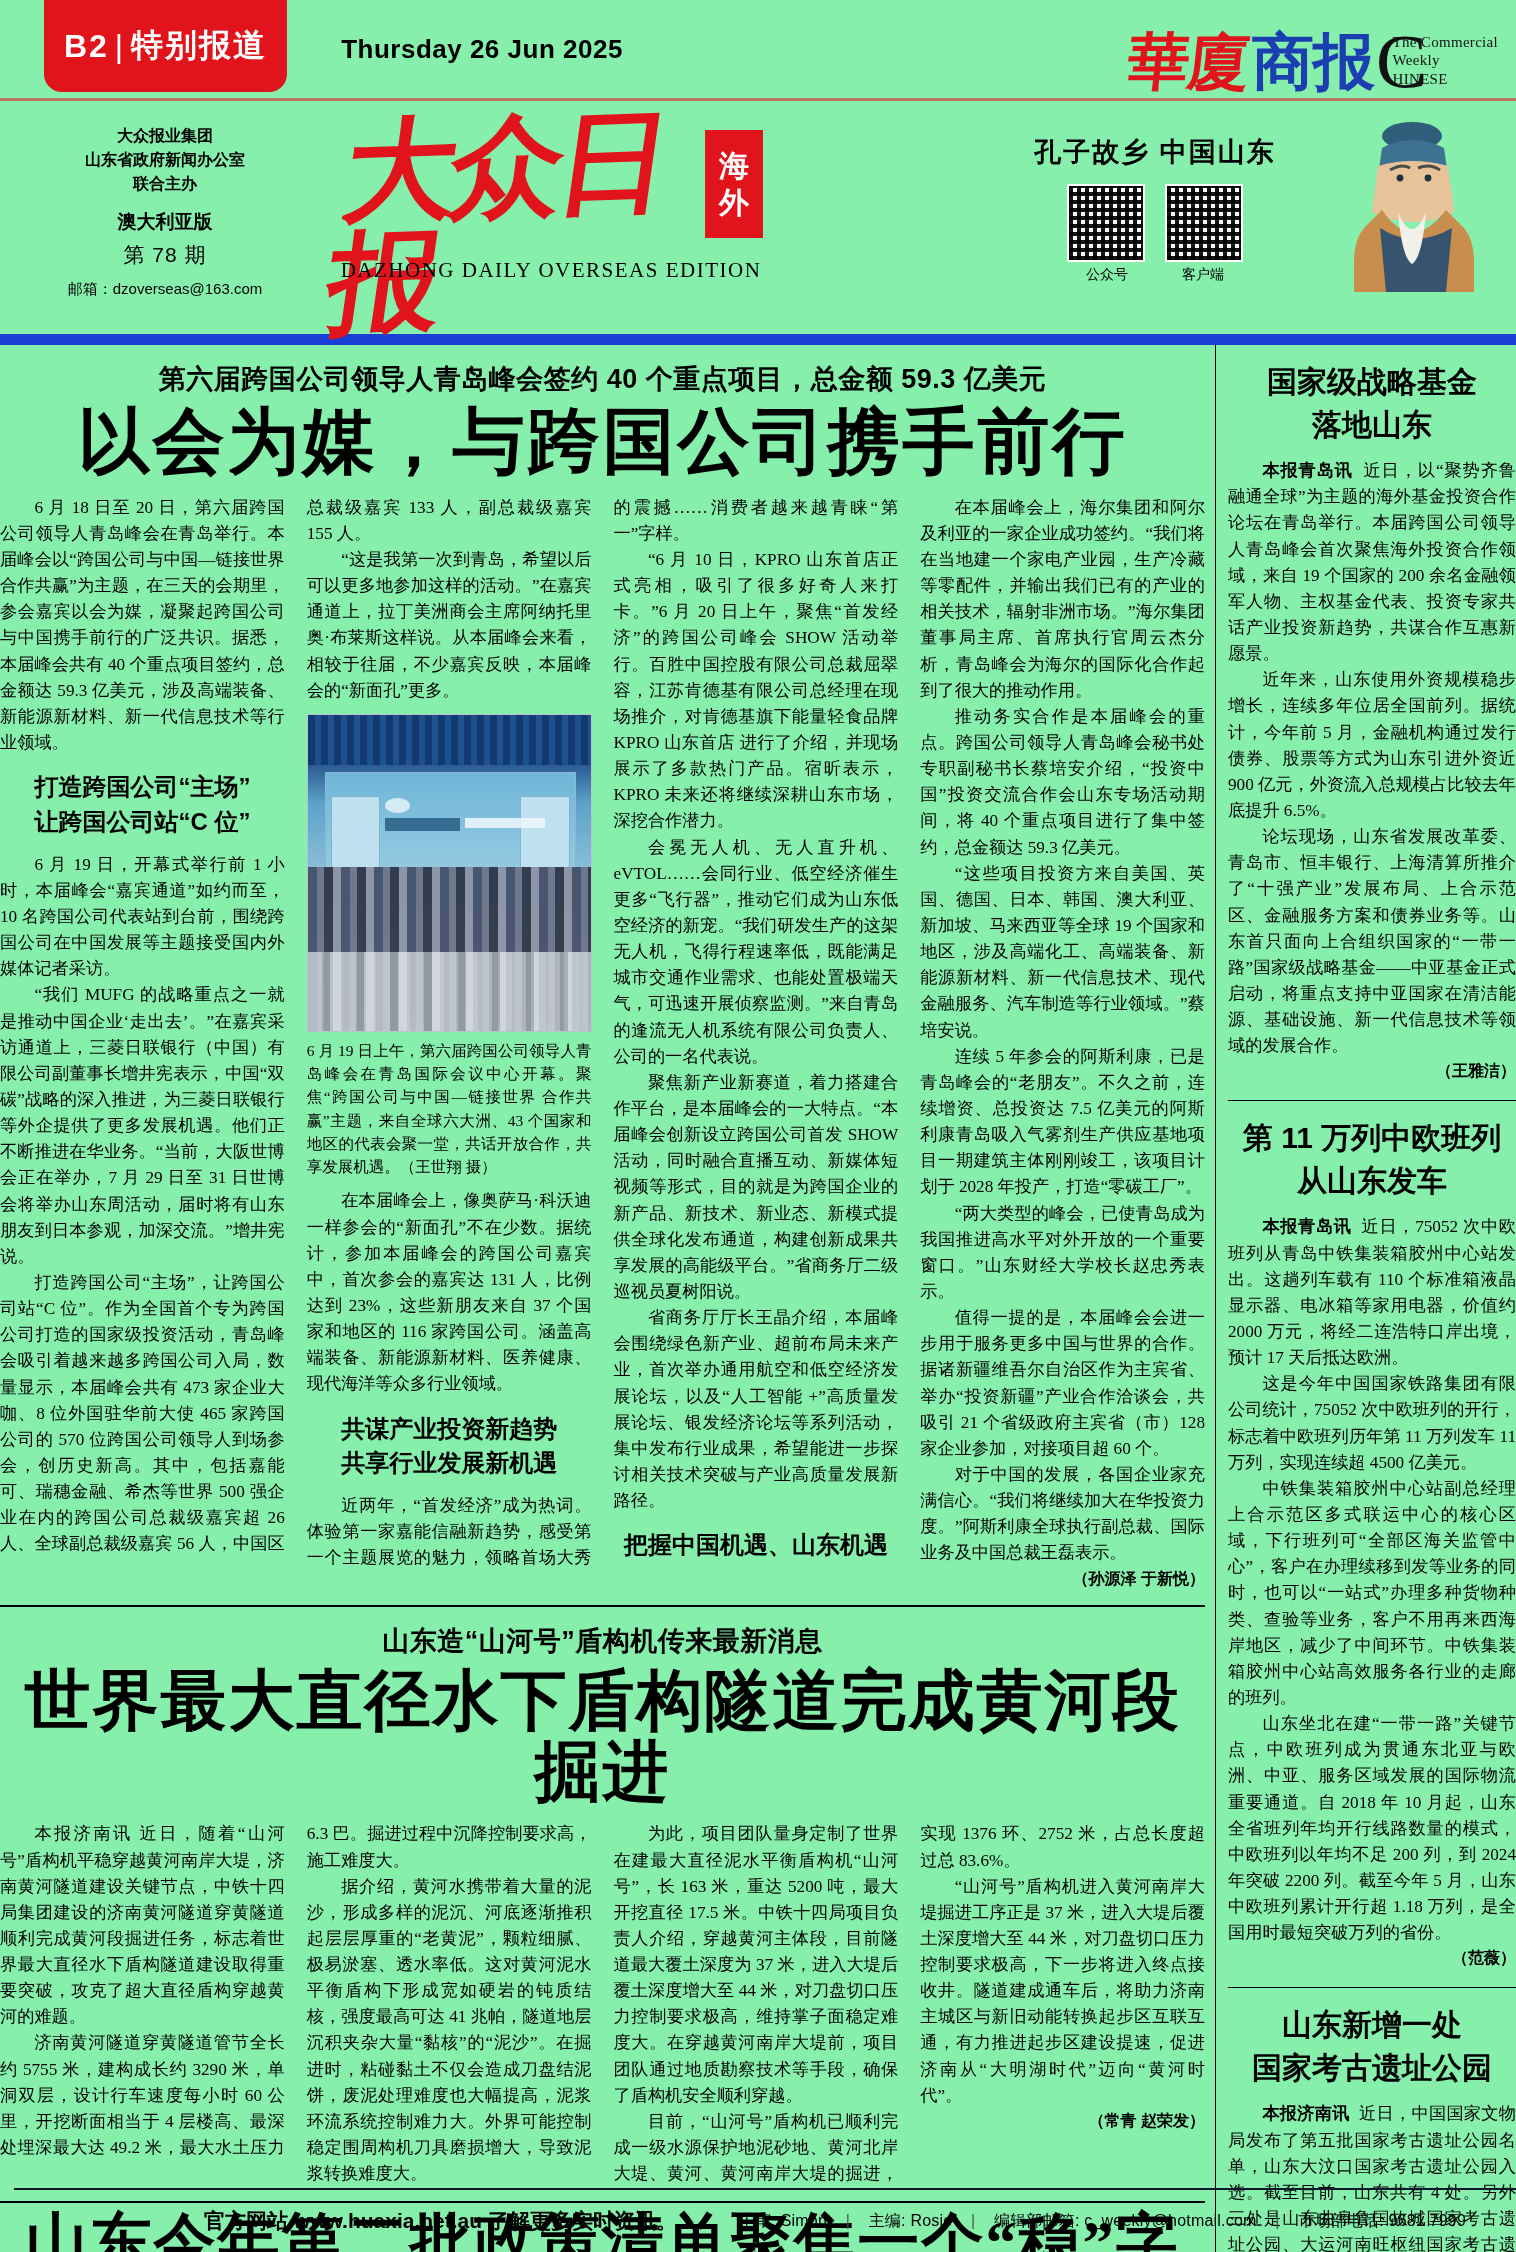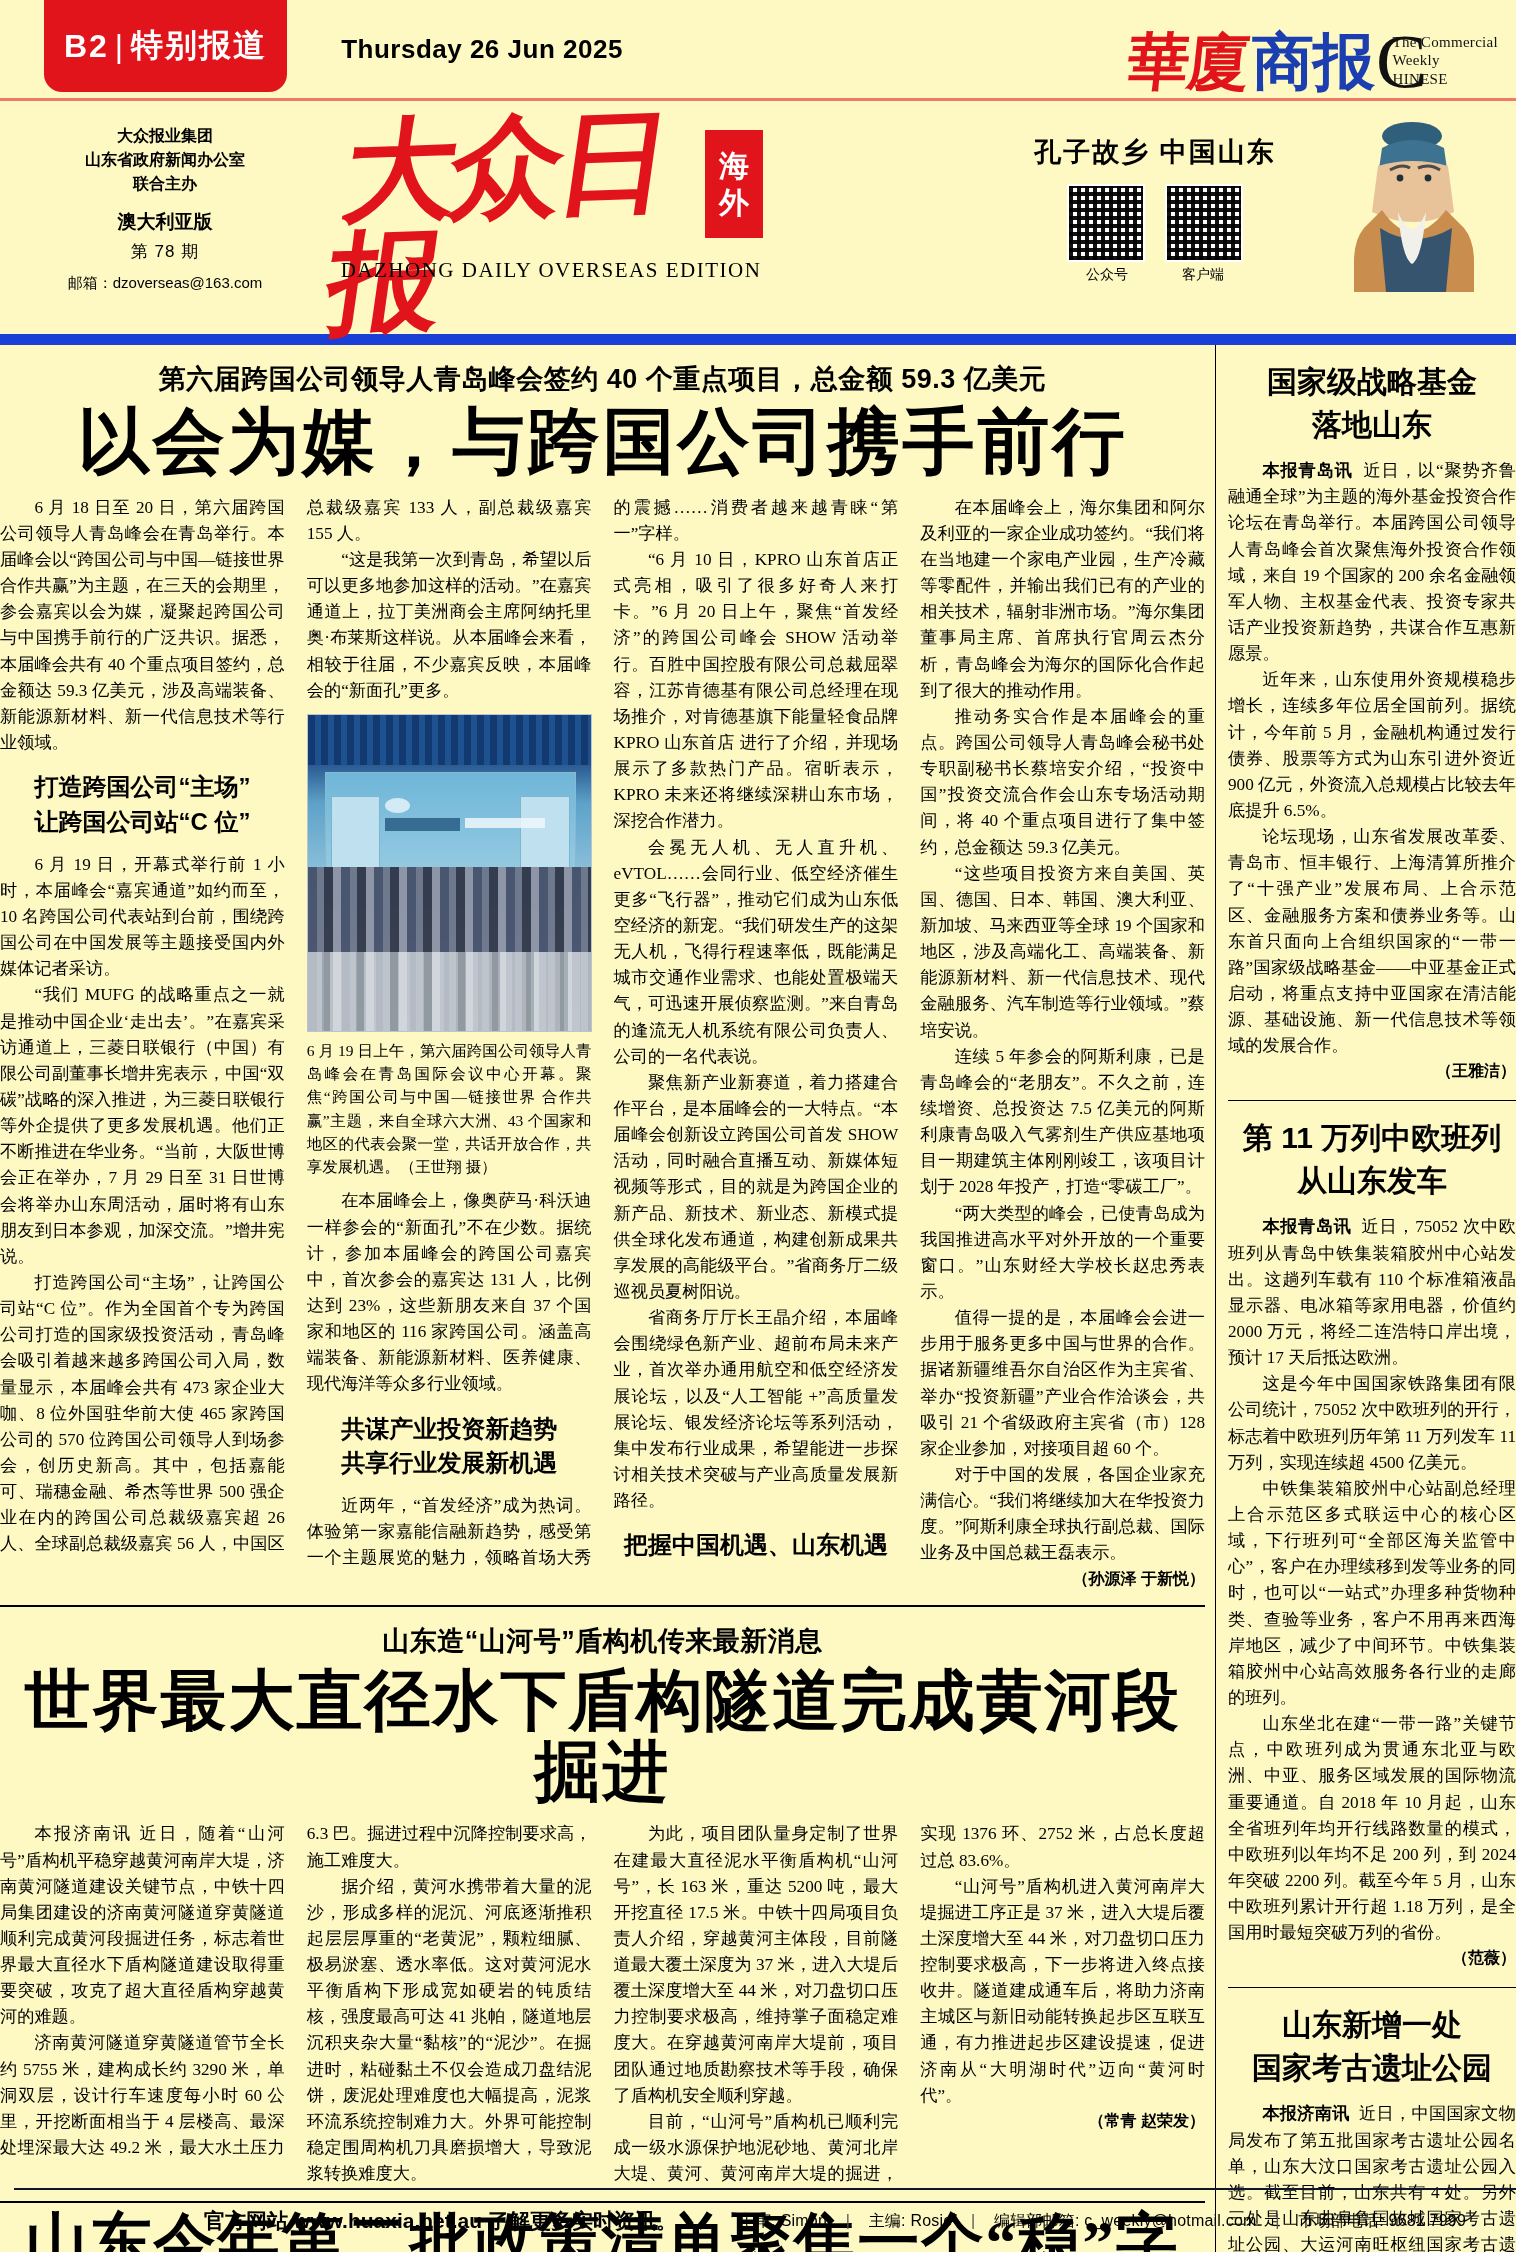--- a/index.html
+++ b/index.html
@@ -1,17 +1,17 @@
 <!DOCTYPE html>
 <html><head>
 <meta charset="utf-8">
 <style>
   html,body{margin:0;padding:0;background:#fff;}
   body{width:1516px;height:2252px;font-family:"Liberation Serif","DejaVu Serif",serif;color:#000;position:relative;overflow:hidden;}
-  .page{width:1516px;height:2252px;position:relative;background:#fef9c3;}
+  .page{width:1516px;height:2252px;position:relative;background:#86efac;}
 
   
   .topbar{position:relative;height:112px;}
   .sectiontag{position:absolute;left:44px;top:0;width:243px;height:92px;background:#e1141b;
     border-bottom-left-radius:18px;border-bottom-right-radius:18px;
     display:flex;align-items:center;justify-content:center;color:#fff;
     font-family:"Liberation Sans","DejaVu Sans",sans-serif;font-weight:bold;font-size:32px;letter-spacing:2px;}
   .sectiontag .sep{margin:0 6px;font-weight:400;}
   .topdate{position:absolute;left:272px;top:34px;width:420px;text-align:center;
     font-family:"Liberation Sans","DejaVu Sans",sans-serif;font-size:26px;font-weight:bold;letter-spacing:.5px;}
@@ -24,21 +24,21 @@
   .brand .en{display:flex;flex-direction:column;justify-content:flex-end;margin-left:-34px;margin-bottom:4px;
      font-family:"Liberation Serif",serif;font-size:15px;line-height:1.22;letter-spacing:.3px;color:#111;}
   .topline{position:absolute;left:0;right:0;top:98px;height:3px;background:#e1141b;opacity:.55;}
 
   
   .masthead{position:relative;height:218px;}
   .mh-left{position:absolute;left:0;top:12px;width:330px;text-align:center;
     font-family:"Liberation Sans","DejaVu Sans",sans-serif;}
   .mh-left .l1{font-weight:bold;font-size:16px;line-height:1.5;}
   .mh-left .l2{font-weight:bold;font-size:19px;line-height:1.5;margin-top:12px;}
-  .mh-left .l3{font-size:17px;line-height:1.5;margin-top:2px;letter-spacing:1px;}
+  .mh-left .l3{font-size:21px;line-height:1.5;margin-top:2px;letter-spacing:1px;}
   .mh-left .l4{font-size:15px;line-height:1.5;margin-top:8px;}
   .mh-logo{position:absolute;left:338px;top:-8px;width:368px;height:150px;}
   .mh-logo .kanji{font-family:"Liberation Serif",serif;color:#e1141b;font-weight:bold;font-size:112px;
     line-height:1;letter-spacing:-6px;transform:skewX(-10deg) rotate(-2deg);display:block;margin-top:6px;}
   .mh-hw{position:absolute;left:705px;top:18px;width:58px;height:108px;background:#e1141b;color:#fff;
     font-family:"Liberation Sans",sans-serif;font-weight:bold;font-size:30px;display:flex;flex-direction:column;
     align-items:center;justify-content:center;line-height:1.25;}
   .mh-en{position:absolute;left:336px;top:146px;width:430px;text-align:center;
     font-family:"Liberation Serif",serif;font-size:21px;letter-spacing:1.5px;}
   .mh-right{position:absolute;left:1000px;top:22px;width:310px;text-align:center;}

